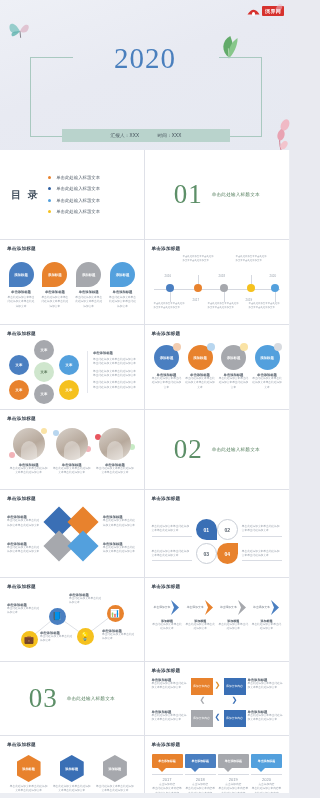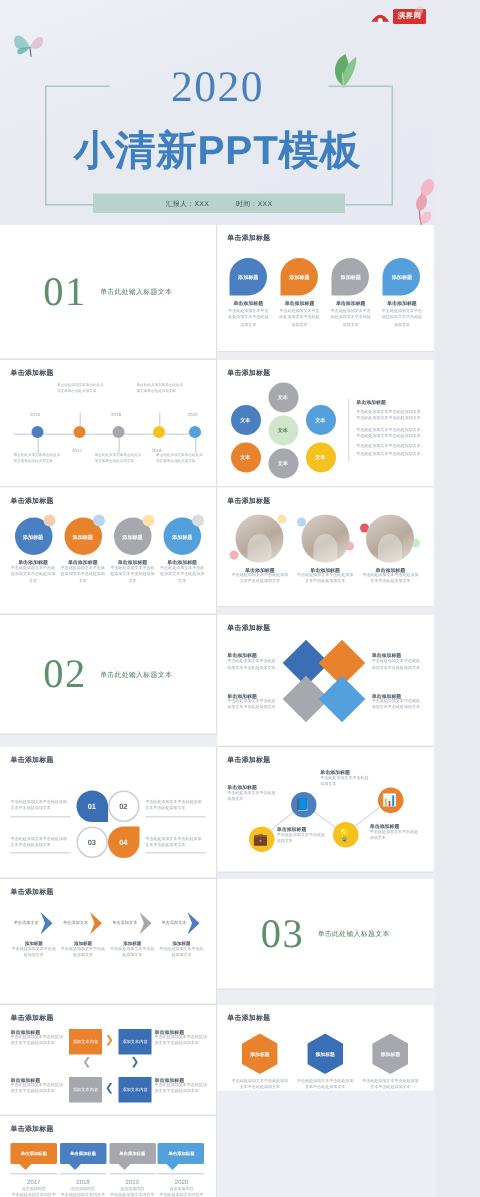--- a/index.html
+++ b/index.html
@@ -254,29 +254,51 @@
       <ellipse cx="21" cy="17" rx="3.5" ry="5.5" fill="#e8a3b3" transform="rotate(15 21 17)"></ellipse>
       <ellipse cx="24" cy="27" rx="3" ry="4.5" fill="#f2c4cd" transform="rotate(35 24 27)"></ellipse>
     </svg>
 
     <svg class="flowers2" viewBox="0 0 20 18">
       <ellipse cx="10" cy="9" rx="3" ry="5" fill="#f0b9c5" transform="rotate(30 10 9)"></ellipse>
     </svg>
 
     <div class="frame"></div>
     <div class="cover-year">2020</div>
-    <div class="cover-title">小清新PPT模板</div>
     <div class="cover-meta">
       <span>汇报人：XXX</span>
       <span>时间：XXX</span>
     </div>
   </div>
 
   <div class="grid">
 
+    <div class="slide" style="height:90px">
+      <div class="toc">
+        <div class="toc-title">目 录</div>
+        <div class="toc-list">
+          <div class="toc-row">
+            <i class="dot" style="background:#e8822d"></i>
+            <span>单击此处输入标题文本</span>
+          </div>
+          <div class="toc-row">
+            <i class="dot" style="background:#2f5fa0"></i>
+            <span>单击此处输入标题文本</span>
+          </div>
+          <div class="toc-row">
+            <i class="dot" style="background:#53a0dd"></i>
+            <span>单击此处输入标题文本</span>
+          </div>
+          <div class="toc-row">
+            <i class="dot" style="background:#f5c11e"></i>
+            <span>单击此处输入标题文本</span>
+          </div>
+        </div>
+      </div>
+    </div>
 
     <div class="slide" style="height:90px">
       <div class="sec">
         <div class="sec-num">01</div>
         <div class="sec-txt">单击此处输入标题文本</div>
       </div>
     </div>
 
     <div class="slide" style="height:85px">
       <div class="sh">单击添加标题</div>

